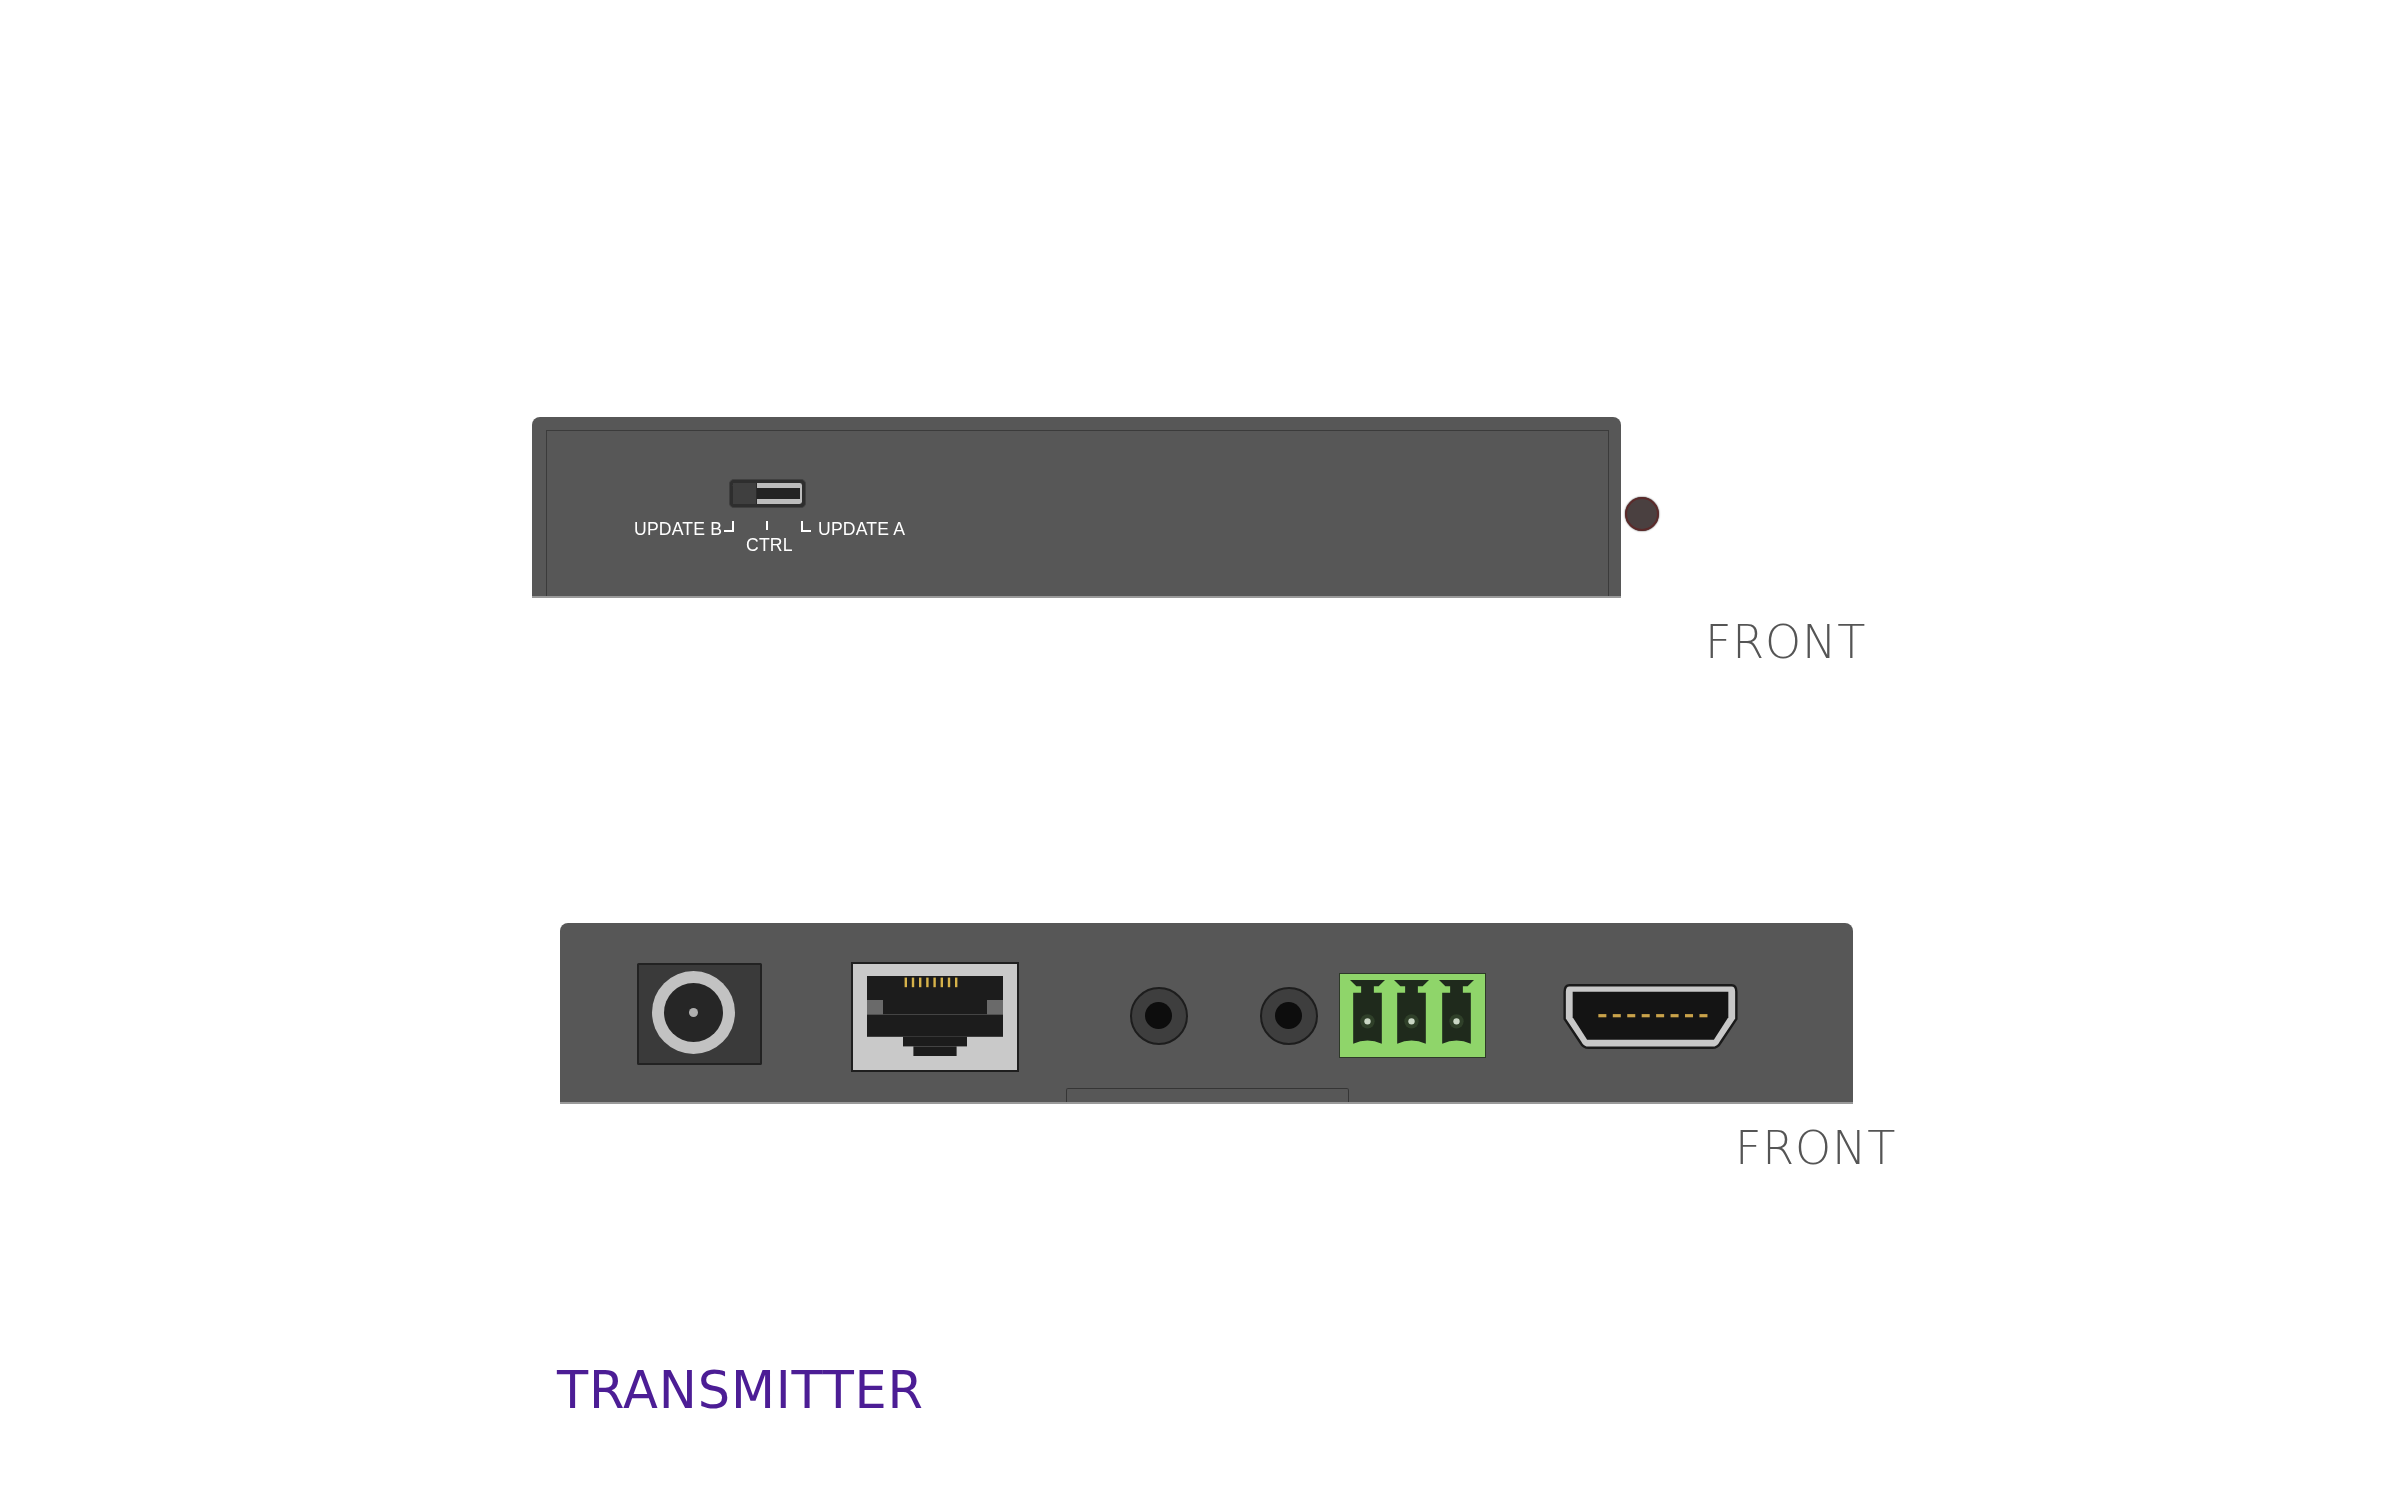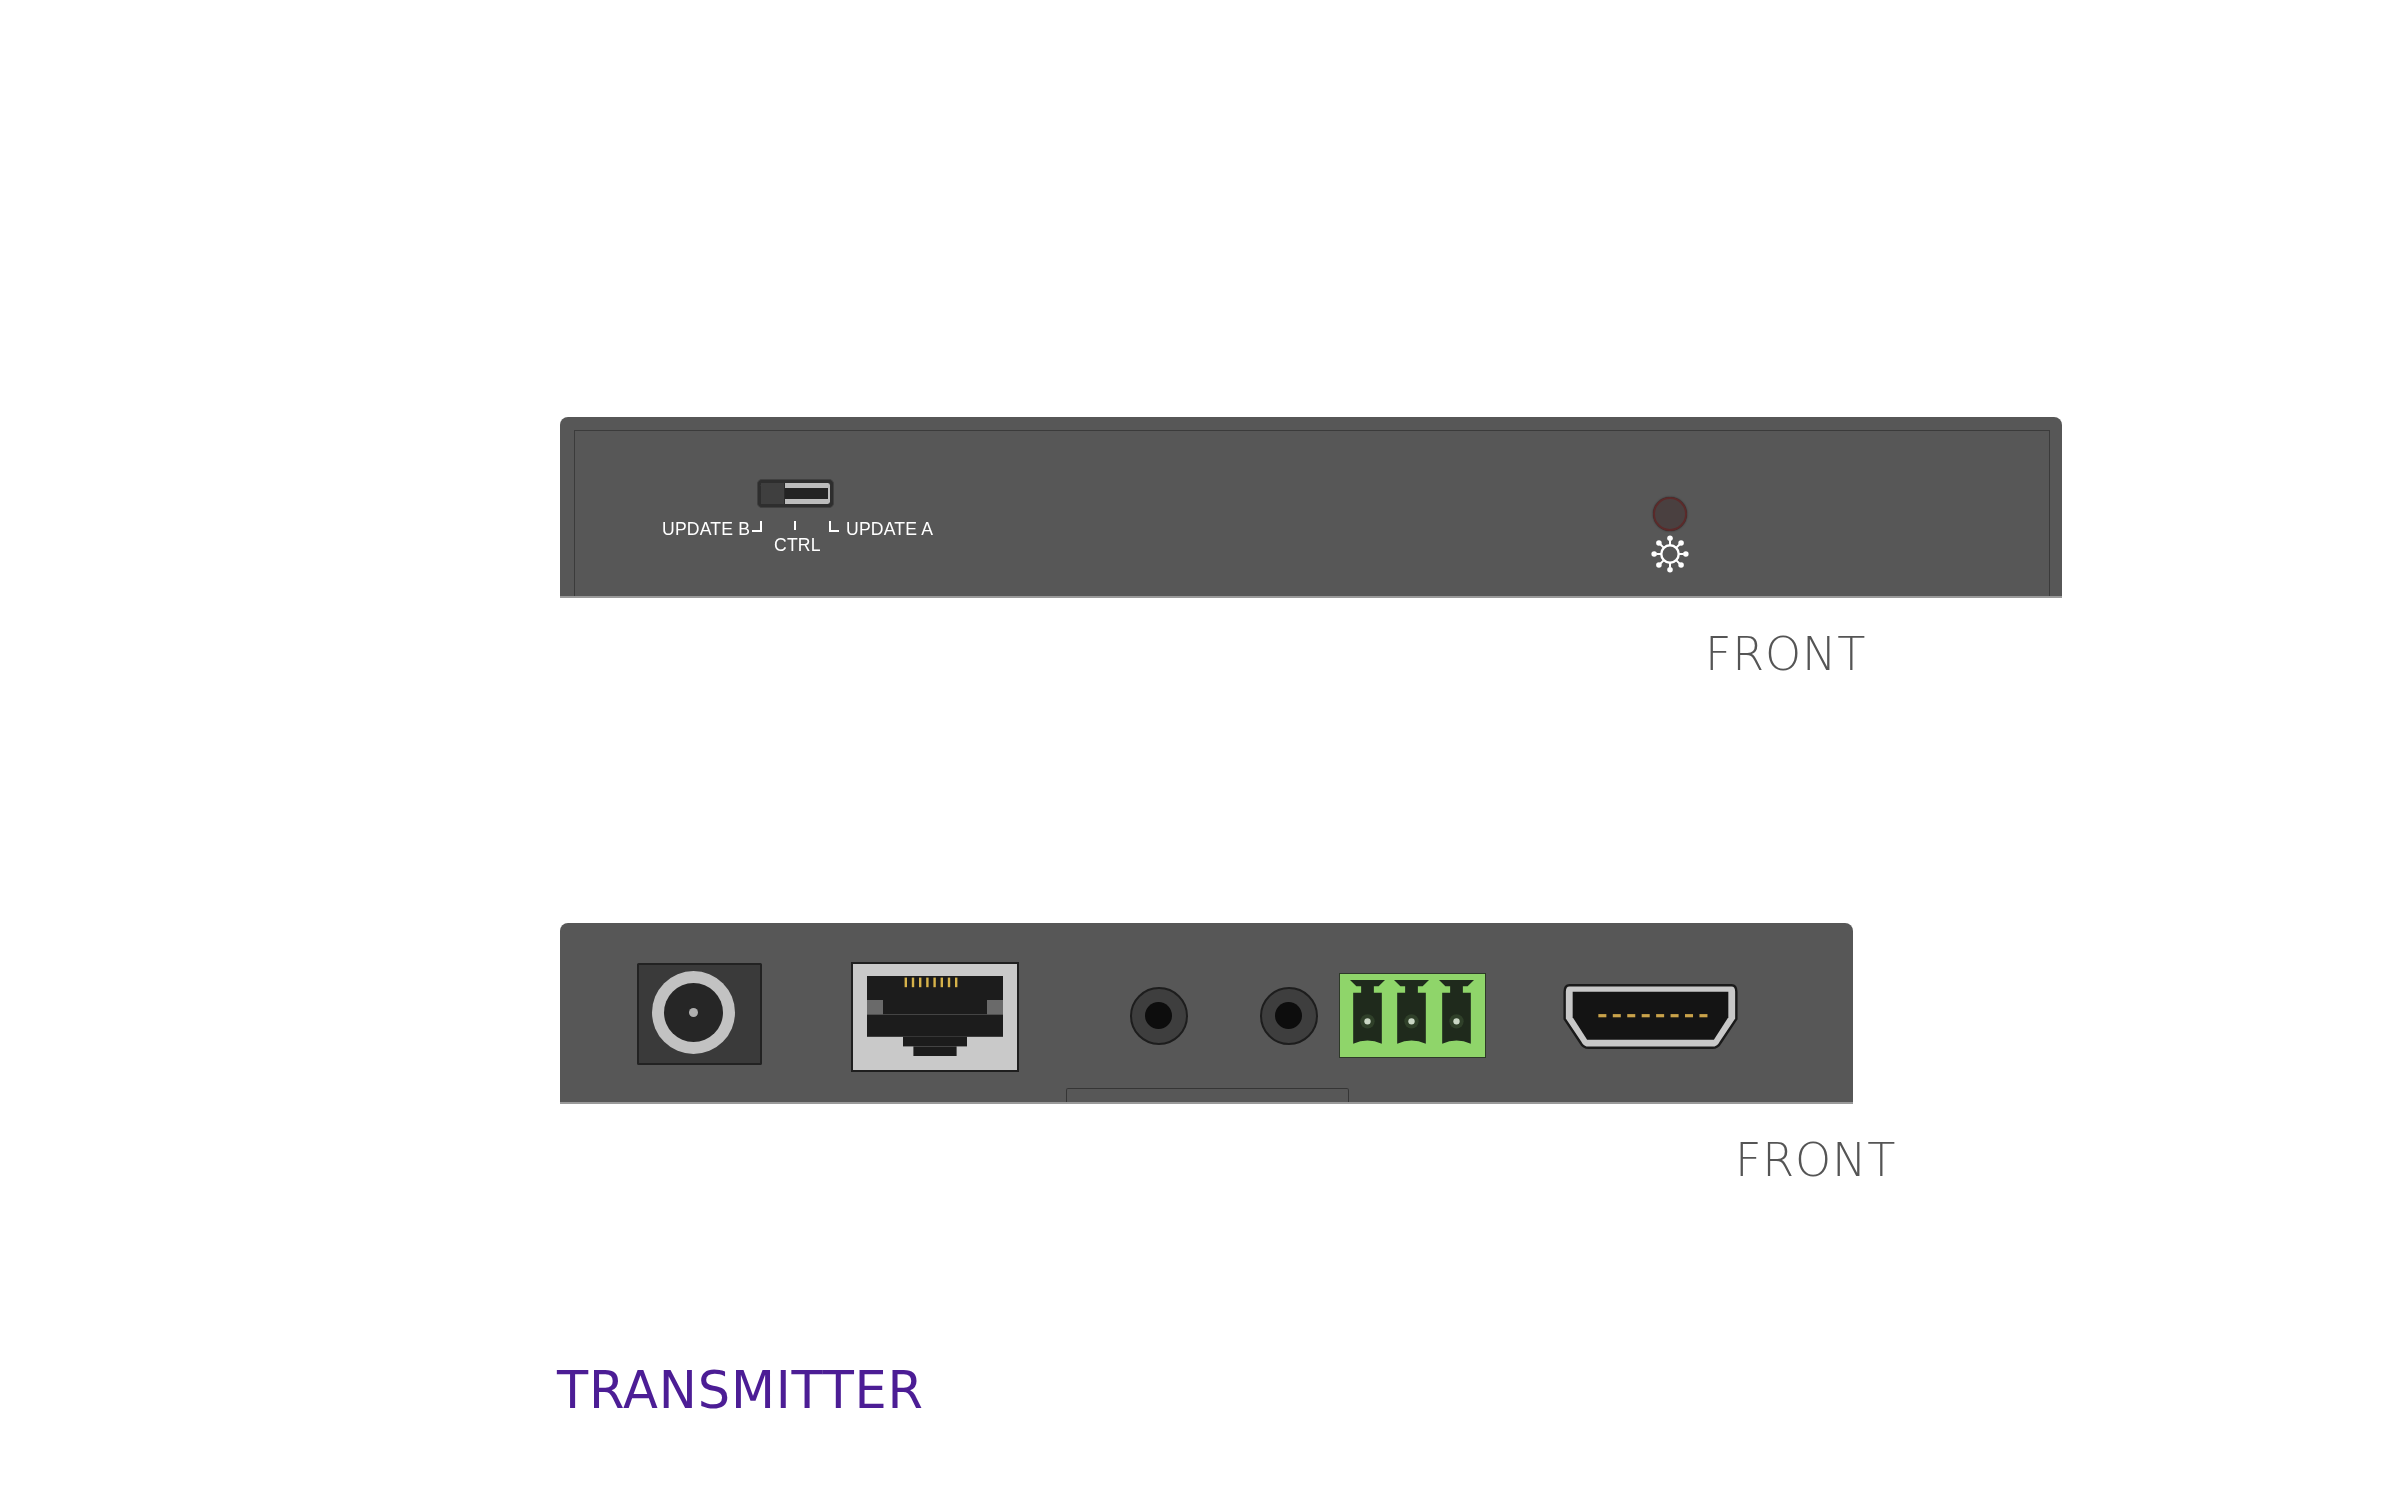--- a/index.html
+++ b/index.html
@@ -1,36 +1,36 @@
 <!DOCTYPE html>
 <html style="font-size:12.8px"><head>
 <meta charset="utf-8">
 <style>
   html, body { margin:0; padding:0; background:#ffffff; }
   body { width:2401px; height:1511px; position:relative; overflow:hidden; font-family:"DejaVu Sans", sans-serif; }
 
   .panel { position:absolute; background:#575757; border-radius:8px 8px 0 0; }
-  .panel.front { left:560px; top:417px; width:1502px; height:179px; }
+  .panel.front { left:532px; top:417px; width:1089px; height:179px; }
   .panel.back  { left:560px; top:923px; width:1293px; height:179px; }
   .panel .bottom-edge { position:absolute; left:0; right:0; bottom:-2.4px; height:2.4px; background:#9a9a9a; }
 
   .front .bezel { position:absolute; left:13.6px; top:12.8px; right:12px; bottom:0; border:1.6px solid #3b3b3b; border-bottom:none; }
 
   
   .switch { position:absolute; left:197px; top:62px; width:77px; height:29px; background:#2e2e2e; border-radius:4.8px; border:1.6px solid #404040; box-sizing:border-box; }
   .switch .track { position:absolute; left:3.2px; top:3.2px; right:3.2px; bottom:3.2px; background:#bdbdbd; border-radius:2.4px; }
   .switch .slot { position:absolute; left:22.4px; top:8px; right:4.8px; bottom:8px; background:#232323; }
   .switch .knob { position:absolute; left:3.2px; top:3.2px; width:22.4px; bottom:3.2px; background:#3f3f3f; border-right:0.8px solid #2a2a2a; }
   .sw-label { position:absolute; color:#ffffff; font-family:"Liberation Sans", sans-serif; font-size:17.6px; letter-spacing:0.2px; white-space:nowrap; }
   .sw-tick { position:absolute; background:#ffffff; }
 
   .led { position:absolute; left:1093px; top:80px; width:34px; height:34px; border-radius:50%; background:#4a4040; border:2.4px solid #5b2a2a; box-sizing:border-box; box-shadow:0 0 1.6px #1a1a1a; }
   .sun { position:absolute; left:1091px; top:118px; width:38px; height:38px; }
 
-  .panel-caption { position:absolute; color:#555555; font-family:"DejaVu Sans", sans-serif; font-size:46px; font-weight:300; letter-spacing:0.8px;margin-top:12px; }
+  .panel-caption { position:absolute; color:#555555; font-family:"DejaVu Sans", sans-serif; font-size:46px; font-weight:300; letter-spacing:0.8px; }
 
   
   .dc { position:absolute; left:77px; top:40px; width:125px; height:102px; background:#3a3a3a; border:2.4px solid #222; box-sizing:border-box; border-radius:1.6px; }
   .dc .ring { position:absolute; left:12.8px; top:5.6px; width:83px; height:83px; border-radius:50%; background:#c2c2c2; }
   .dc .hole { position:absolute; left:12px; top:12px; width:59px; height:59px; border-radius:50%; background:#262626; }
   .dc .pin { position:absolute; left:25px; top:25px; width:9.6px; height:9.6px; border-radius:50%; background:#b0b0b0; }
 
   .rj45 { position:absolute; left:291px; top:39px; width:168px; height:110px; background:#c9c9c9; border:2.4px solid #1f1f1f; box-sizing:border-box; }
   .rj45 .mouth { position:absolute; left:14.4px; top:12px; width:136px; height:80px; }
   .jack { position:absolute; width:58px; height:58px; border-radius:50%; background:#3e3e3e; border:2.4px solid #1d1d1d; box-sizing:border-box; }

